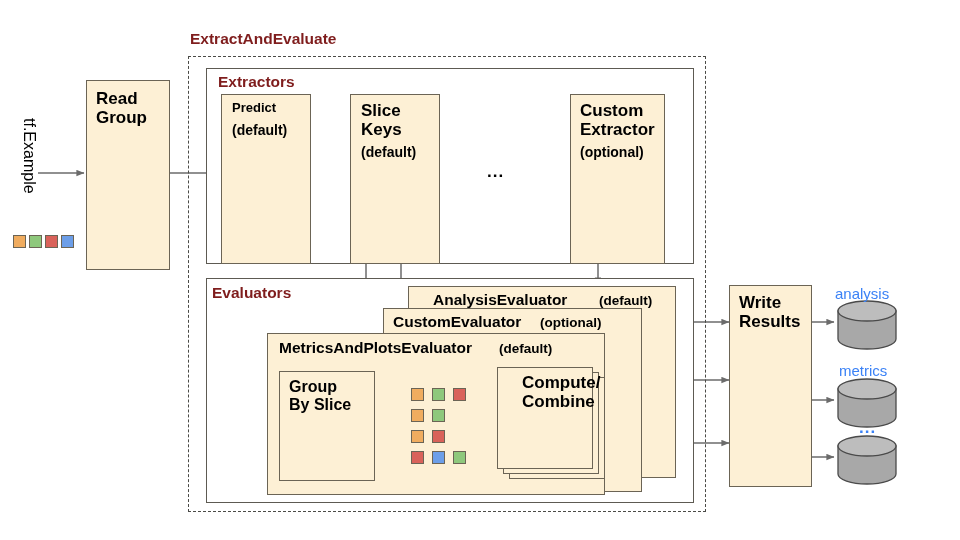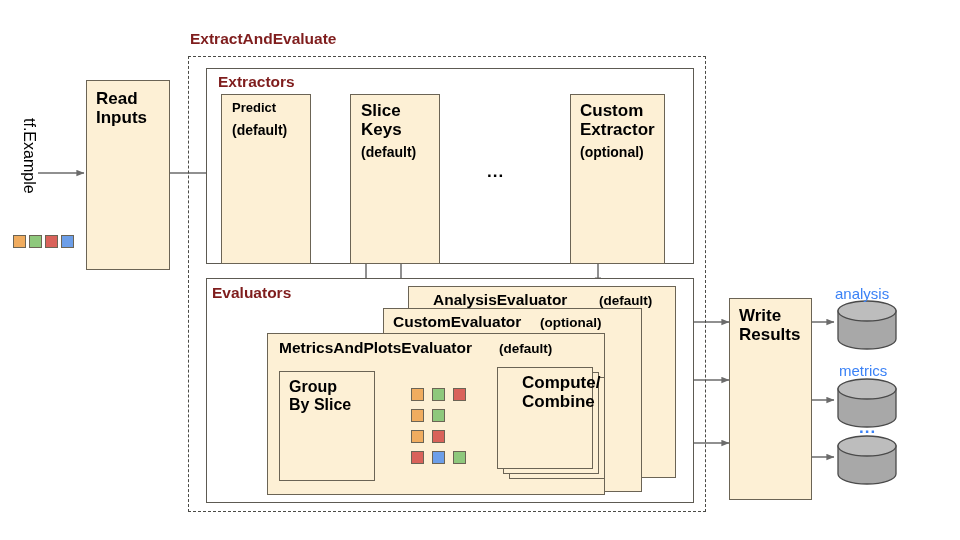--- a/index.html
+++ b/index.html
@@ -136,21 +136,21 @@
 
   <div class="abs" style="left:13px;top:235px;width:60px;height:14px;">
     <span class="chip" style="left:0px;top:0px;background:#f0ac5f;"></span>
     <span class="chip" style="left:16px;top:0px;background:#8ec87c;"></span>
     <span class="chip" style="left:32px;top:0px;background:#d9625a;"></span>
     <span class="chip" style="left:48px;top:0px;background:#6c9ee8;"></span>
   </div>
 
   <div class="abs box" style="left:86px;top:80px;width:84px;height:190px;">
     <div class="boxtitle" style="left:9px;top:8px;font-size:17px;white-space:pre-line;">Read
-Inputs</div>
+Group</div>
   </div>
 
   <div class="abs grp-label" style="left:190px;top:30px;">ExtractAndEvaluate</div>
   <div class="abs dashed" style="left:188px;top:56px;width:518px;height:456px;"></div>
 
   <div class="abs plain" style="left:206px;top:68px;width:488px;height:196px;"></div>
   <div class="abs grp-label" style="left:218px;top:73px;">Extractors</div>
 
   <div class="abs box" style="left:221px;top:94px;width:90px;height:170px;">
     <div class="boxtitle" style="left:10px;top:6px;font-size:13px;white-space:pre-line;">Predict</div>
@@ -210,21 +210,21 @@
     <span class="chip" style="left:42px;top:63px;background:#8ec87c;"></span>
   </div>
 
   <div class="abs box" style="left:509px;top:377px;width:96px;height:102px;"></div>
   <div class="abs box" style="left:503px;top:372px;width:96px;height:102px;"></div>
   <div class="abs box" style="left:497px;top:367px;width:96px;height:102px;">
     <div class="boxtitle" style="left:24px;top:5px;font-size:17px;white-space:pre-line;">Compute/
 Combine</div>
   </div>
 
-  <div class="abs box" style="left:729px;top:285px;width:83px;height:202px;margin-top:13px;">
+  <div class="abs box" style="left:729px;top:285px;width:83px;height:202px;">
     <div class="boxtitle" style="left:9px;top:7px;font-size:17px;white-space:pre-line;">Write
 Results</div>
   </div>
 
   <div class="abs db-label" style="left:835px;top:285px;">analysis</div>
   <div class="abs db-label" style="left:839px;top:362px;">metrics</div>
   <div class="abs db-label dots" style="left:859px;top:418px;font-size:17px;">...</div>
 
 </div>
 

